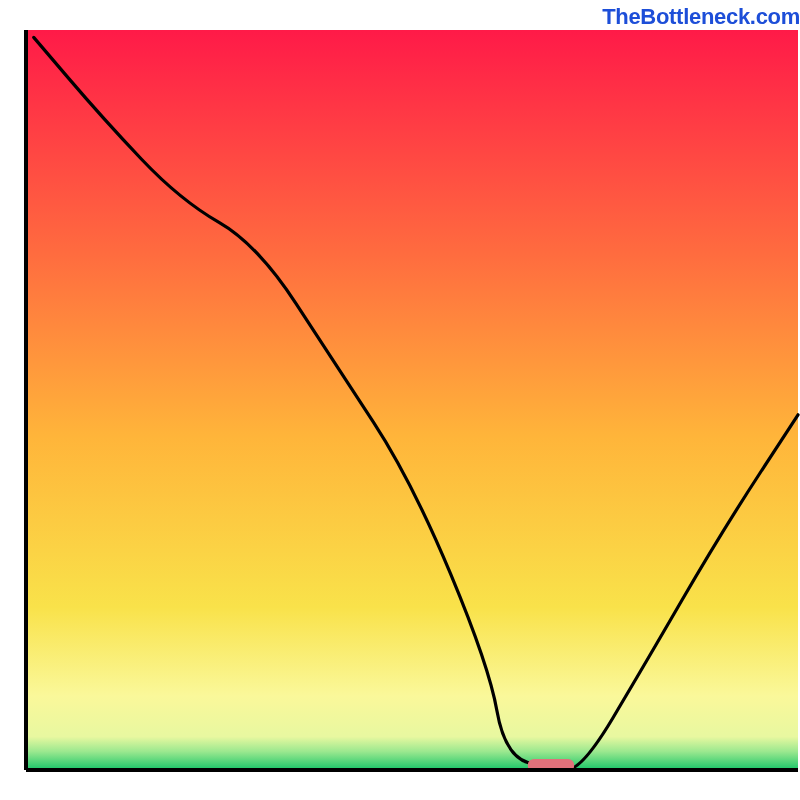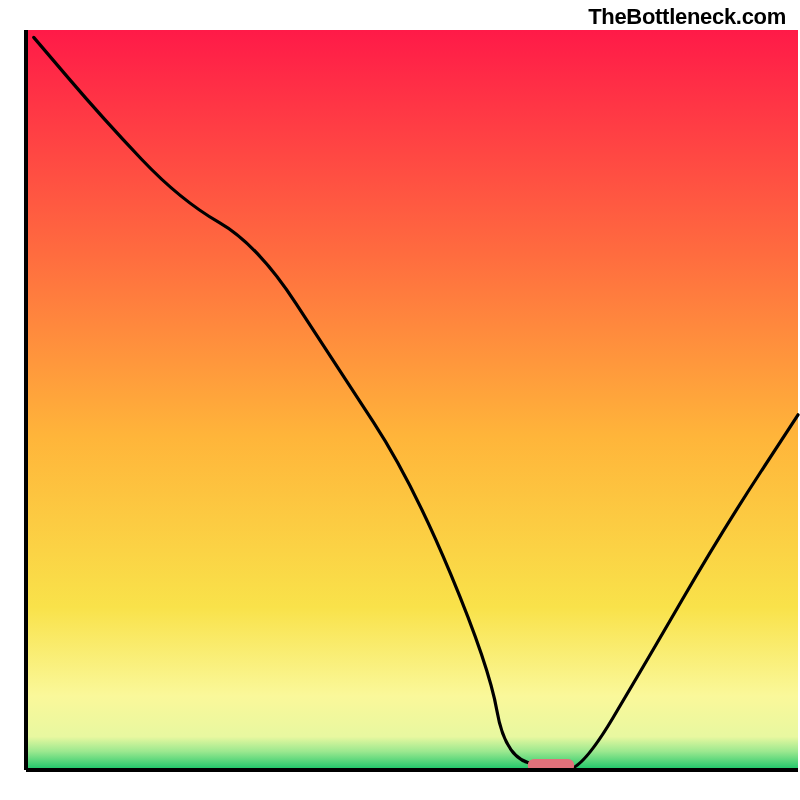--- a/index.html
+++ b/index.html
@@ -11,25 +11,25 @@
     overflow: hidden;
   }
   .chart-wrap {
     position: relative;
     width: 800px;
     height: 800px;
   }
   .watermark {
     position: absolute;
     top: 4px;
-    right: 14px;
+    right: 0;
     font-family: Arial, Helvetica, sans-serif;
     font-size: 22px;
     font-weight: 600;
-    color: #000000;
+    color: #1d4ed8;
     letter-spacing: -0.3px;
     user-select: none;
   }
   svg { display: block; }
 </style>
 </head>
 <body>
 
 <div class="chart-wrap">
 

